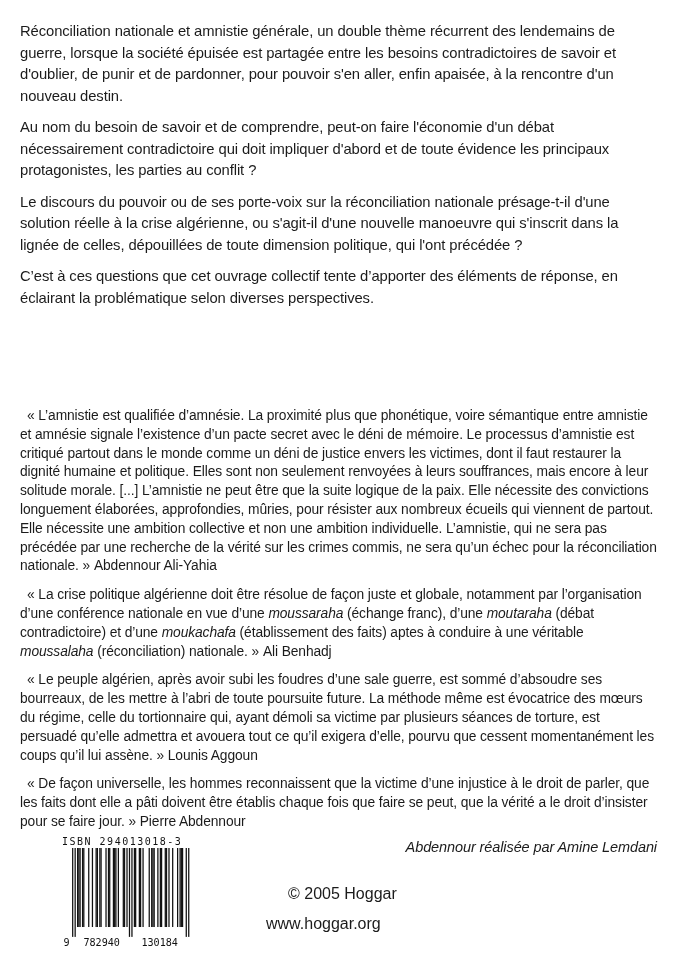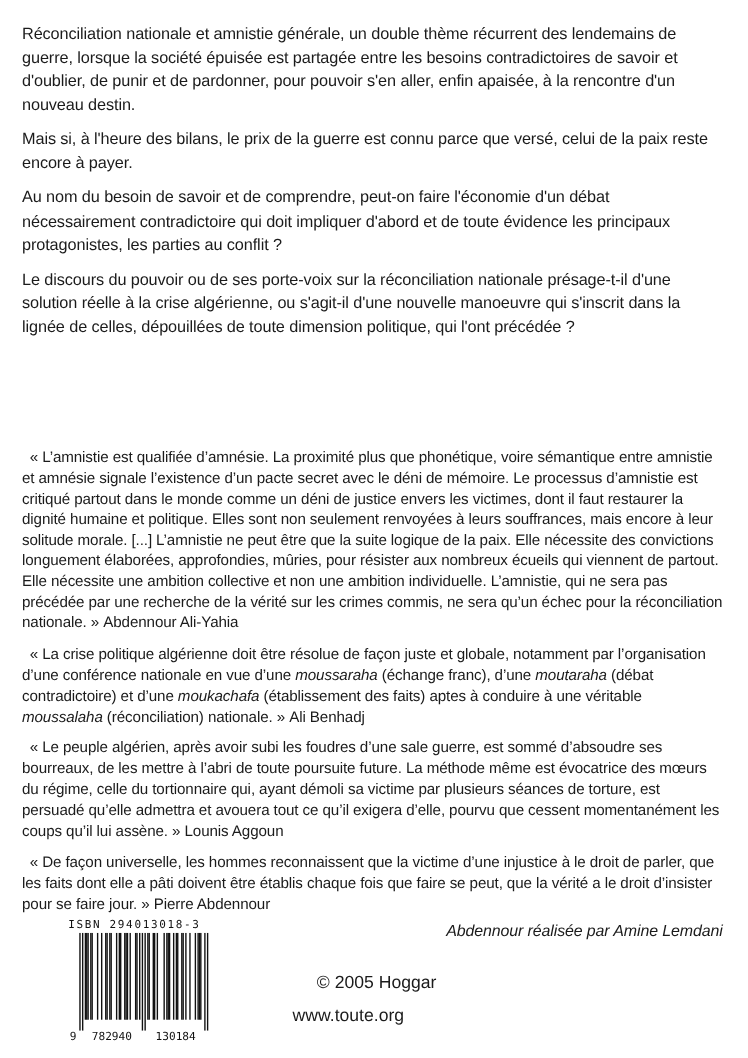--- a/index.html
+++ b/index.html
@@ -93,23 +93,23 @@
     font-size: 16px;
   }
 </style>
 </head>
 <body>
 
 <div class="page">
 
   <section class="synopsis">
     <p>Réconciliation nationale et amnistie générale, un double thème récurrent des lendemains de guerre, lorsque la société épuisée est partagée entre les besoins contradictoires de savoir et d'oublier, de punir et de pardonner, pour pouvoir s'en aller, enfin apaisée, à la rencontre d'un nouveau destin.</p>
-    <p>Mais si, à l'heure des bilans, le prix de la guerre est connu parce que versé, celui de la paix reste encore à payer.</p>
     <p>Au nom du besoin de savoir et de comprendre, peut-on faire l'économie d'un débat nécessairement contradictoire qui doit impliquer d'abord et de toute évidence les principaux protagonistes, les parties au conflit ?</p>
     <p>Le discours du pouvoir ou de ses porte-voix sur la réconciliation nationale présage-t-il d'une solution réelle à la crise algérienne, ou s'agit-il d'une nouvelle manoeuvre qui s'inscrit dans la lignée de celles, dépouillées de toute dimension politique, qui l'ont précédée ?</p>
+    <p>C’est à ces questions que cet ouvrage collectif tente d’apporter des éléments de réponse, en éclairant la problématique selon diverses perspectives.</p>
   </section>
 
   <section class="quotes">
     <p class="quote"><span><span>« L’amnistie est qualifiée d’amnésie. La proximité plus que phonétique, voire sémantique entre amnistie et amnésie signale l’existence d’un pacte secret avec le déni de mémoire. Le processus d’amnistie est critiqué partout dans le monde comme un déni de justice envers les victimes, dont il faut restaurer la dignité humaine et politique. Elles sont non seulement renvoyées à leurs souffrances, mais encore à leur solitude morale. [...] L’amnistie ne peut être que la suite logique de la paix. Elle nécessite des convictions longuement élaborées, approfondies, mûries, pour résister aux nombreux écueils qui viennent de partout. Elle nécessite une ambition collective et non une ambition individuelle. L’amnistie, qui ne sera pas précédée par une recherche de la vérité sur les crimes commis, ne sera qu’un échec pour la réconciliation nationale. »</span></span><span class="attrib">Abdennour Ali-Yahia</span></p>
     <p class="quote"><span><span>« La crise politique algérienne doit être résolue de façon juste et globale, notamment par l’organisation d’une conférence nationale en vue d’une </span><i>moussaraha</i><span> (échange franc), d’une </span><i>moutaraha</i><span> (débat contradictoire) et d’une </span><i>moukachafa</i><span> (établissement des faits) aptes à conduire à une véritable </span><i>moussalaha</i><span> (réconciliation) nationale. »</span></span><span class="attrib">Ali Benhadj</span></p>
     <p class="quote"><span><span>« Le peuple algérien, après avoir subi les foudres d’une sale guerre, est sommé d’absoudre ses bourreaux, de les mettre à l’abri de toute poursuite future. La méthode même est évocatrice des mœurs du régime, celle du tortionnaire qui, ayant démoli sa victime par plusieurs séances de torture, est persuadé qu’elle admettra et avouera tout ce qu’il exigera d’elle, pourvu que cessent momentanément les coups qu’il lui assène. »</span></span><span class="attrib">Lounis Aggoun</span></p>
     <p class="quote"><span><span>« De façon universelle, les hommes reconnaissent que la victime d’une injustice à le droit de parler, que les faits dont elle a pâti doivent être établis chaque fois que faire se peut, que la vérité a le droit d’insister pour se faire jour. »</span></span><span class="attrib">Pierre Abdennour</span></p>
   </section>
 
   <div class="footer">
@@ -167,17 +167,17 @@
             <rect x="102" y="0" width="1.02" height="72"></rect>
           </g>
         <text x="3.5" y="79" text-anchor="middle">9</text>
         <text x="32" y="79" text-anchor="middle">782940</text>
         <text x="79" y="79" text-anchor="middle">130184</text>
       </svg>
     </div>
 
     <div class="credit">Abdennour réalisée par Amine Lemdani</div>
     <div class="copyright">© 2005 Hoggar</div>
-    <div class="website">www.toute.org</div>
+    <div class="website">www.hoggar.org</div>
 
   </div>
 
 </div>
 
 </body></html>

